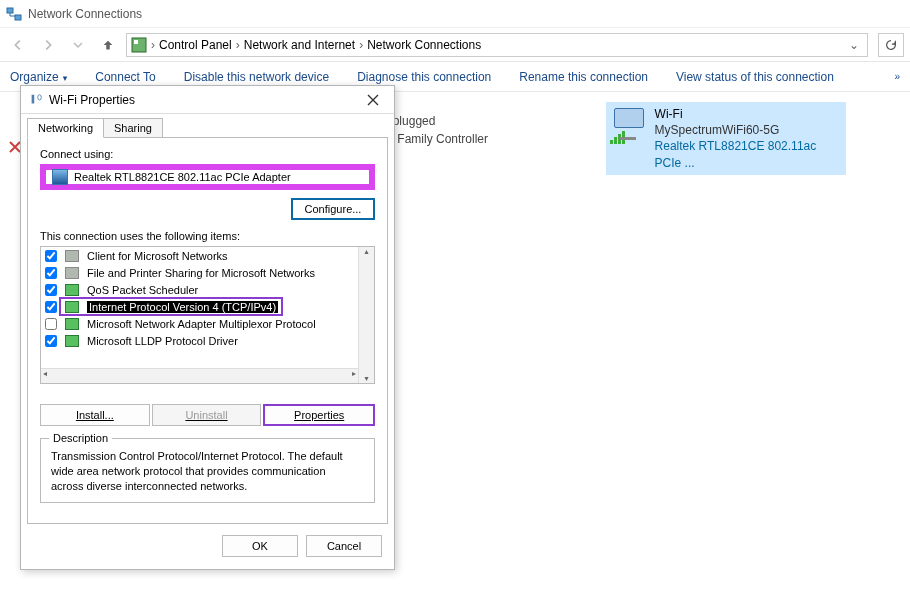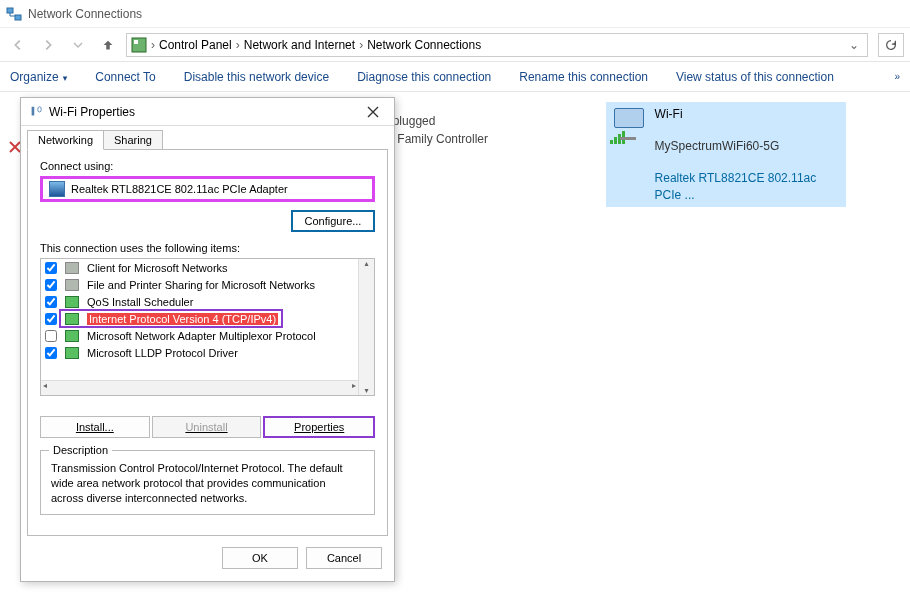--- a/index.html
+++ b/index.html
@@ -26,50 +26,50 @@
 .cmd-bar .cmd { cursor: default; }
 .cmd-bar .dd::after { content: "▾"; font-size: 9px; margin-left: 4px; color: #1a4a8a; }
 .cmd-bar .overflow { margin-left: auto; font-size: 10px; color: #1a4a8a; }
 
 .content-area { position: relative; padding: 10px 16px; display: flex; gap: 90px; }
 .conn-item { display: flex; gap: 8px; width: 240px; padding: 4px; }
 .conn-item.sel { background: #cce8ff; }
 .conn-icon { width: 40px; height: 40px; position: relative; }
 .conn-icon.monitor::before { content: ""; position: absolute; top: 2px; left: 4px; width: 28px; height: 18px; background: #b0d0ee; border: 1px solid #3a72aa; border-radius: 2px; }
 .conn-icon.monitor::after { content: ""; position: absolute; bottom: 6px; left: 10px; width: 16px; height: 3px; background: #888; }
-.conn-text { display: flex; flex-direction: column; line-height: 1.35; font-size: 12px; gap: 16px; }
+.conn-text { display: flex; flex-direction: column; line-height: 1.35; font-size: 12px; }
 .conn-text .name { color: #000; }
 .conn-text .sub { color: #333; }
 .conn-text .sub2 { color: #0369a1; }
 .bg-label { position: absolute; top: 20px; left: 360px; color: #444; font-size: 12px; line-height: 1.5; }
 
 
-.dialog { position: absolute; top: 97px; left: 20px; width: 375px; height: 485px; background: #fff; border: 1px solid #b5b5b5; box-shadow: 2px 2px 8px rgba(0,0,0,0.2); display: flex; flex-direction: column; font-size: 11px; }
+.dialog { position: absolute; top: 85px; left: 20px; width: 375px; height: 485px; background: #fff; border: 1px solid #b5b5b5; box-shadow: 2px 2px 8px rgba(0,0,0,0.2); display: flex; flex-direction: column; font-size: 11px; }
 .dlg-title { height: 28px; display: flex; align-items: center; padding: 0 8px; border-bottom: 1px solid #ddd; }
 .dlg-title .t { margin-left: 6px; font-size: 12px; }
 .dlg-close { margin-left: auto; width: 26px; height: 20px; display: flex; align-items: center; justify-content: center; cursor: default; }
 .tabs { display: flex; padding: 4px 6px 0 6px; }
 .tab { padding: 3px 10px; border: 1px solid #bbb; border-bottom: none; margin-right: -1px; background: #f5f5f5; font-size: 11px; }
 .tab.active { background: #fff; position: relative; z-index: 2; border-bottom: 1px solid #fff; }
 .tab-panel { border: 1px solid #bbb; margin: 0 6px; flex: 1; padding: 10px 12px; position: relative; top: -1px; display: flex; flex-direction: column; }
 
-.adapter-box { border: 3px solid #d946ef; height: 26px; display: flex; align-items: center; padding: 0 6px; margin-top: 4px; }
+.adapter-box { border: 6px solid #d946ef; height: 26px; display: flex; align-items: center; padding: 0 6px; margin-top: 4px; }
 .adapter-box .a-icon { width: 16px; height: 16px; background: linear-gradient(#7db9e8,#1e5799); margin-right: 6px; border: 1px solid #3a72aa; }
 .cfg-row { display: flex; justify-content: flex-end; margin-top: 8px; }
 .cfg-btn { min-width: 84px; height: 22px; border: 2px solid #0a6aa6; background: #fff; font-size: 11px; }
 
 .items-label { margin-top: 10px; }
 .items-box { border: 1px solid #bbb; margin-top: 4px; height: 138px; display: flex; flex-direction: row; }
 .items-list { flex: 1; overflow: auto; }
 .item-row { display: flex; align-items: center; height: 17px; padding: 0 4px; gap: 8px; white-space: nowrap; }
 .item-row .cb { width: 12px; height: 12px; }
 .item-row .mini-icon { width: 14px; height: 12px; background: #58c060; border: 1px solid #2a7a35; }
 .item-row .mini-icon.grey { background: #b0b8b0; border-color: #888; }
 .item-row.highlight { position: relative; }
-.item-row.highlight .hl-wrap { background: #ef4444; color: #fff; padding: 0 2px; }
+.item-row.highlight .hl-wrap { background: #000000; color: #fff; padding: 0 2px; }
 .item-row.highlight::after { content: ""; position: absolute; left: 18px; right: 75px; top: -1px; bottom: -1px; border: 2px solid #8a3ccf; pointer-events: none; }
 .scroll-y { width: 16px; border-left: 1px solid #ddd; background: #f2f2f2; position: relative; }
 .scroll-y::before { content: "▴"; position: absolute; top: 0; left: 0; right: 0; text-align: center; font-size: 8px; color: #666; }
 .scroll-y::after { content: "▾"; position: absolute; bottom: 0; left: 0; right: 0; text-align: center; font-size: 8px; color: #666; }
 .scroll-x { height: 15px; border-top: 1px solid #ddd; background: #f2f2f2; display: flex; justify-content: space-between; padding: 0 2px; font-size: 8px; color: #666; }
 
 .btn-row { display: flex; gap: 2px; margin-top: 20px; text-decoration: underline; }
 .btn-row button { flex: 1; height: 22px; border: 1px solid #bbb; background: #fdfdfd; font-size: 11px; }
 .btn-row button:disabled { color: #9a9a9a; background: #f5f5f5; }
 .btn-row button.hi { border: 2px solid #8a3ccf; }
@@ -214,21 +214,21 @@
               <span>Client for Microsoft Networks</span>
             </div>
           <div class="item-row">
               <input type="checkbox" class="cb" checked="" style="">
               <span class="mini-icon grey"></span>
               <span>File and Printer Sharing for Microsoft Networks</span>
             </div>
           <div class="item-row">
               <input type="checkbox" class="cb" checked="" style="">
               <span class="mini-icon"></span>
-              <span>QoS Install Scheduler</span>
+              <span>QoS Packet Scheduler</span>
             </div>
           <div class="item-row highlight">
               <input type="checkbox" class="cb" checked="" style="">
               <span class="mini-icon"></span>
               <span class="hl-wrap">Internet Protocol Version 4 (TCP/IPv4)</span>
             </div>
           <div class="item-row">
               <input type="checkbox" class="cb" style="">
               <span class="mini-icon"></span>
               <span>Microsoft Network Adapter Multiplexor Protocol</span>

